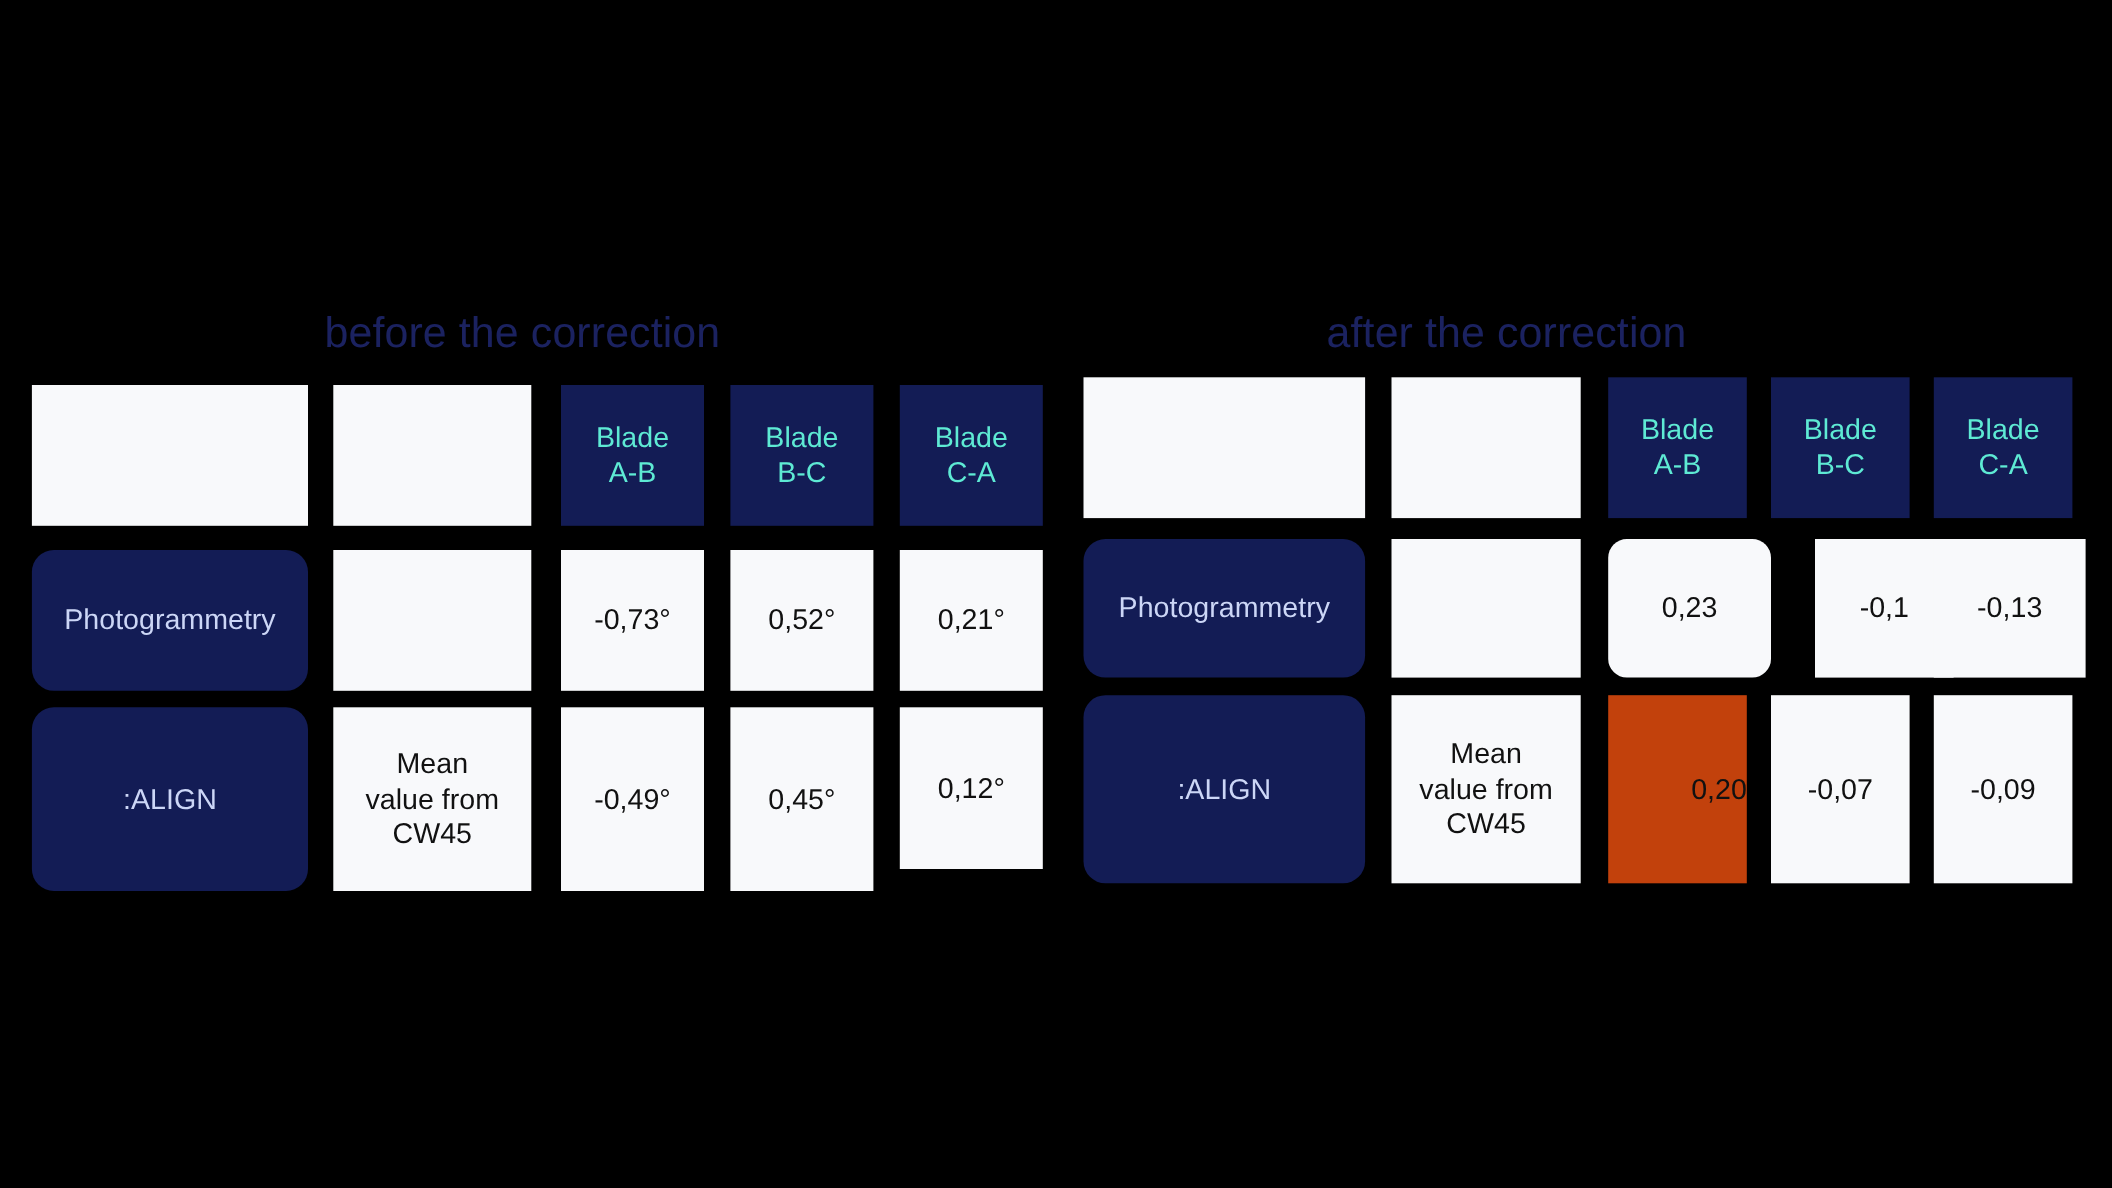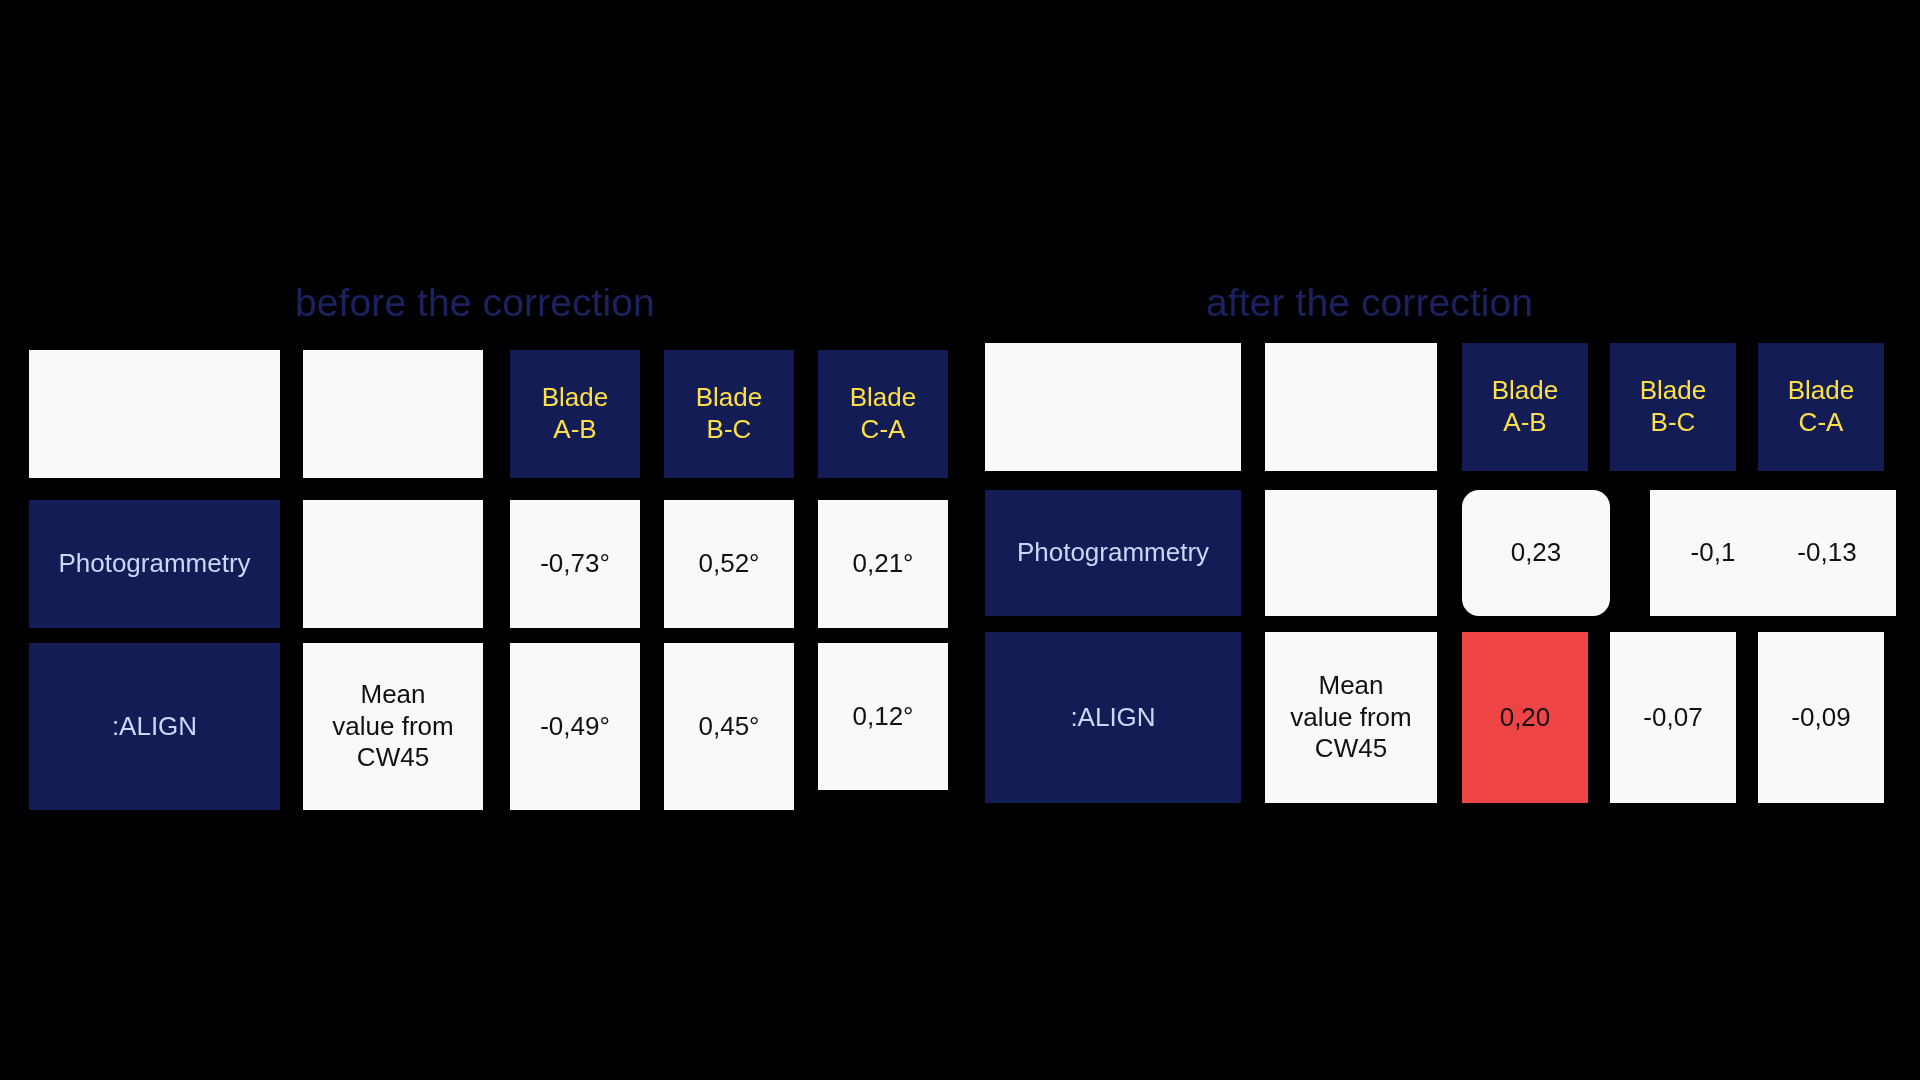--- a/index.html
+++ b/index.html
@@ -26,33 +26,35 @@
     display:flex;
     align-items:center;
     justify-content:center;
     text-align:center;
     box-sizing:border-box;
     font-size:26px;
     line-height:1.22;
   }
   .cell.head{
     background:#131c55;
-    color:#fde047;
+    color:#5eead4;
   }
   .cell.rowlabel{
     background:#131c55;
     color:#ccd6f6;
+    border-radius:20px;
   }
   .cell.plain{
     background:#f8f9fb;
     color:#111111;
   }
   .cell.plain-white{
-    background:#ef4444;
+    background:#c2410c;
     color:#111111;
+    justify-content:flex-end;
   }
   .cell.empty{
     background:#f8f9fb;
   }
   .cell .txt{display:block;}
   .cell .txt .ln{display:block;}
 </style>
 </head>
 <body>
 

